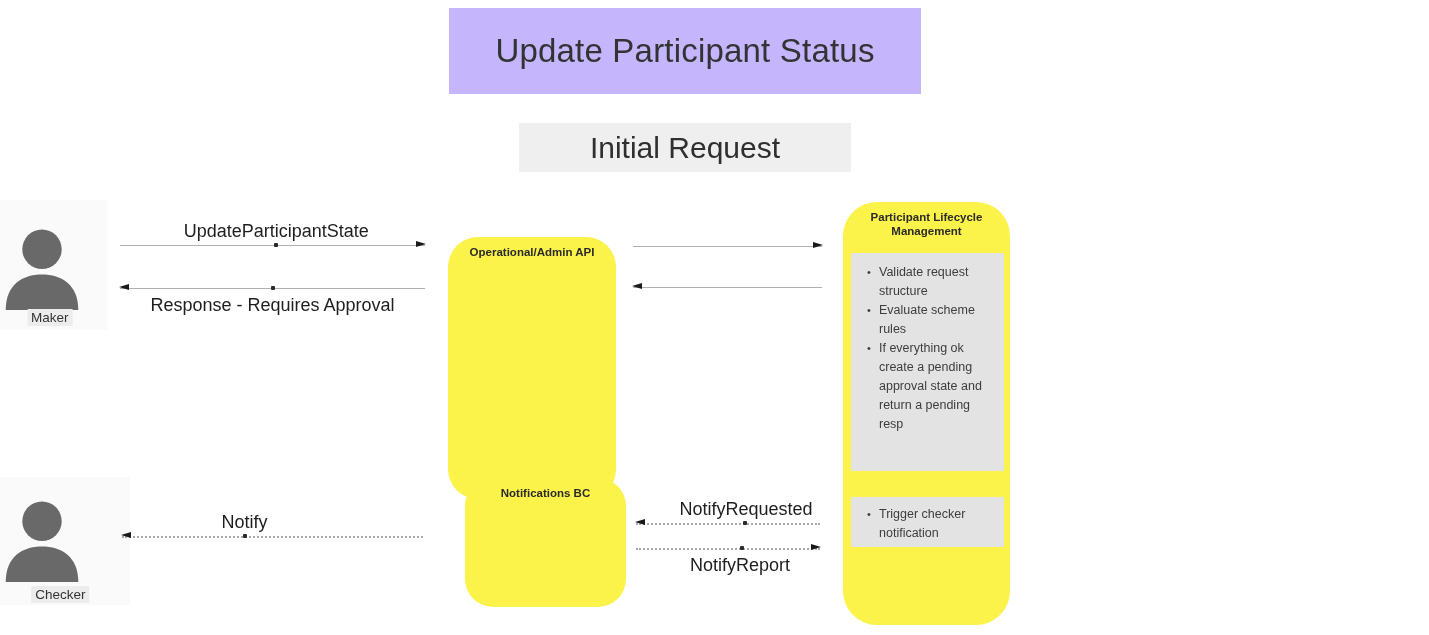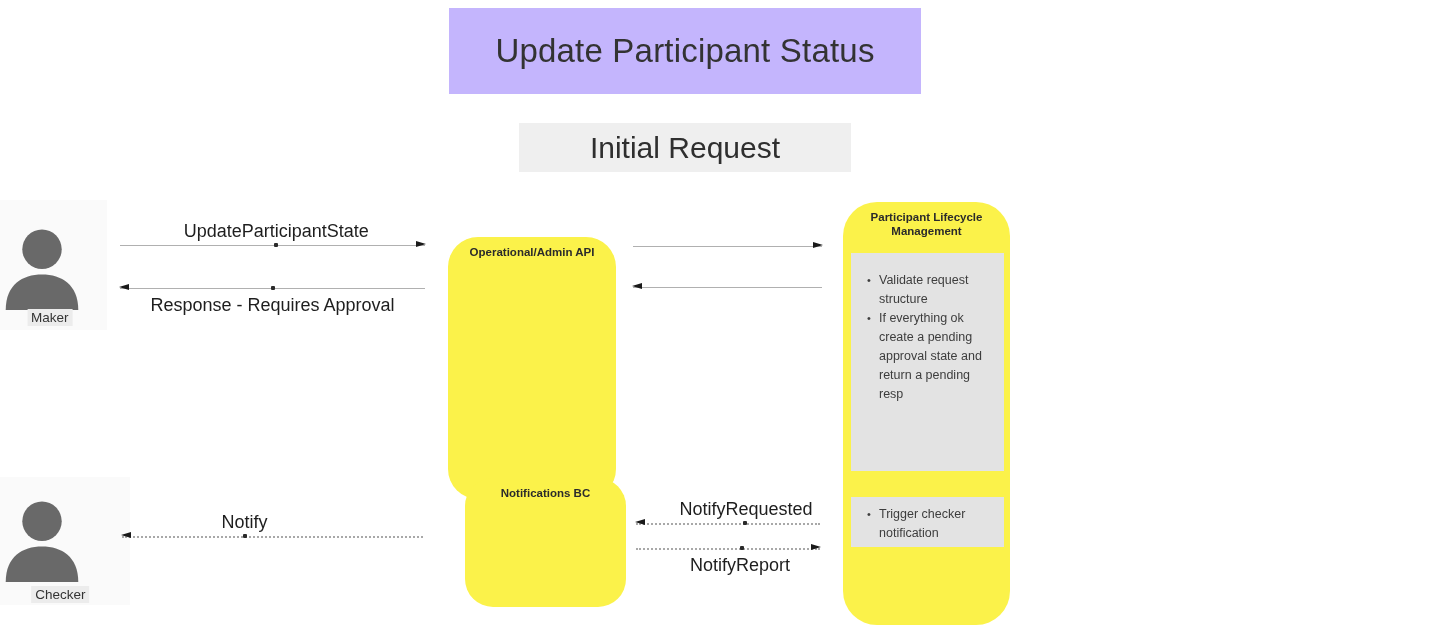--- a/index.html
+++ b/index.html
@@ -28,21 +28,21 @@
   
   .component { position: absolute; background: #fbf24a; }
   .component-title { font-weight: bold; font-size: 11.5px; color: #2b2b2b; text-align: center;
                      padding-top: 8px; line-height: 1.25; }
   #box-api { left: 448px; top: 202px; width: 168px; height: 262px; border-radius: 30px; margin-top: 35px; }
   #box-plm { left: 843px; top: 202px; width: 167px; height: 423px; border-radius: 34px; }
   #box-notifications { left: 465px; top: 478px; width: 161px; height: 129px; border-radius: 28px; }
 
   
   .note-panel { position: absolute; left: 8px; width: 153px; background: #e3e3e3; box-sizing: border-box;
-                padding: 18px 8px 6px 6px; }
+                padding: 10px 8px 6px 6px; }
   #plm-note-validate { top: 51px; height: 218px; }
   #plm-note-trigger { top: 295px; height: 50px; padding-top: 8px; }
   .note-list { margin: 0; padding: 0 0 0 22px; list-style: none; }
   .note-list li { position: relative; font-size: 12.5px; line-height: 19px; color: #3d3d3d; }
   .note-list li::before { content: "\2022"; position: absolute; left: -12px; top: 0;
                           font-size: 11px; color: #3d3d3d; }
 
   
   .msg { position: absolute; }
   .msg .line { position: absolute; left: 0; right: 0; top: 0; border-top: 1.5px solid #b0b0b0; }
@@ -110,20 +110,21 @@
   </div>
 
   <div id="box-plm" class="component">
     <div class="component-title">
       <div>Participant Lifecycle</div>
       <div>Management</div>
     </div>
     <div id="plm-note-validate" class="note-panel">
       <ul class="note-list">
         <li>Validate request structure</li>
+        <li>Evaluate scheme rules</li>
         <li>If everything ok create a pending approval state and return a pending resp</li>
       </ul>
     </div>
     <div id="plm-note-trigger" class="note-panel">
       <ul class="note-list">
         <li>Trigger checker notification</li>
       </ul>
     </div>
   </div>
 

